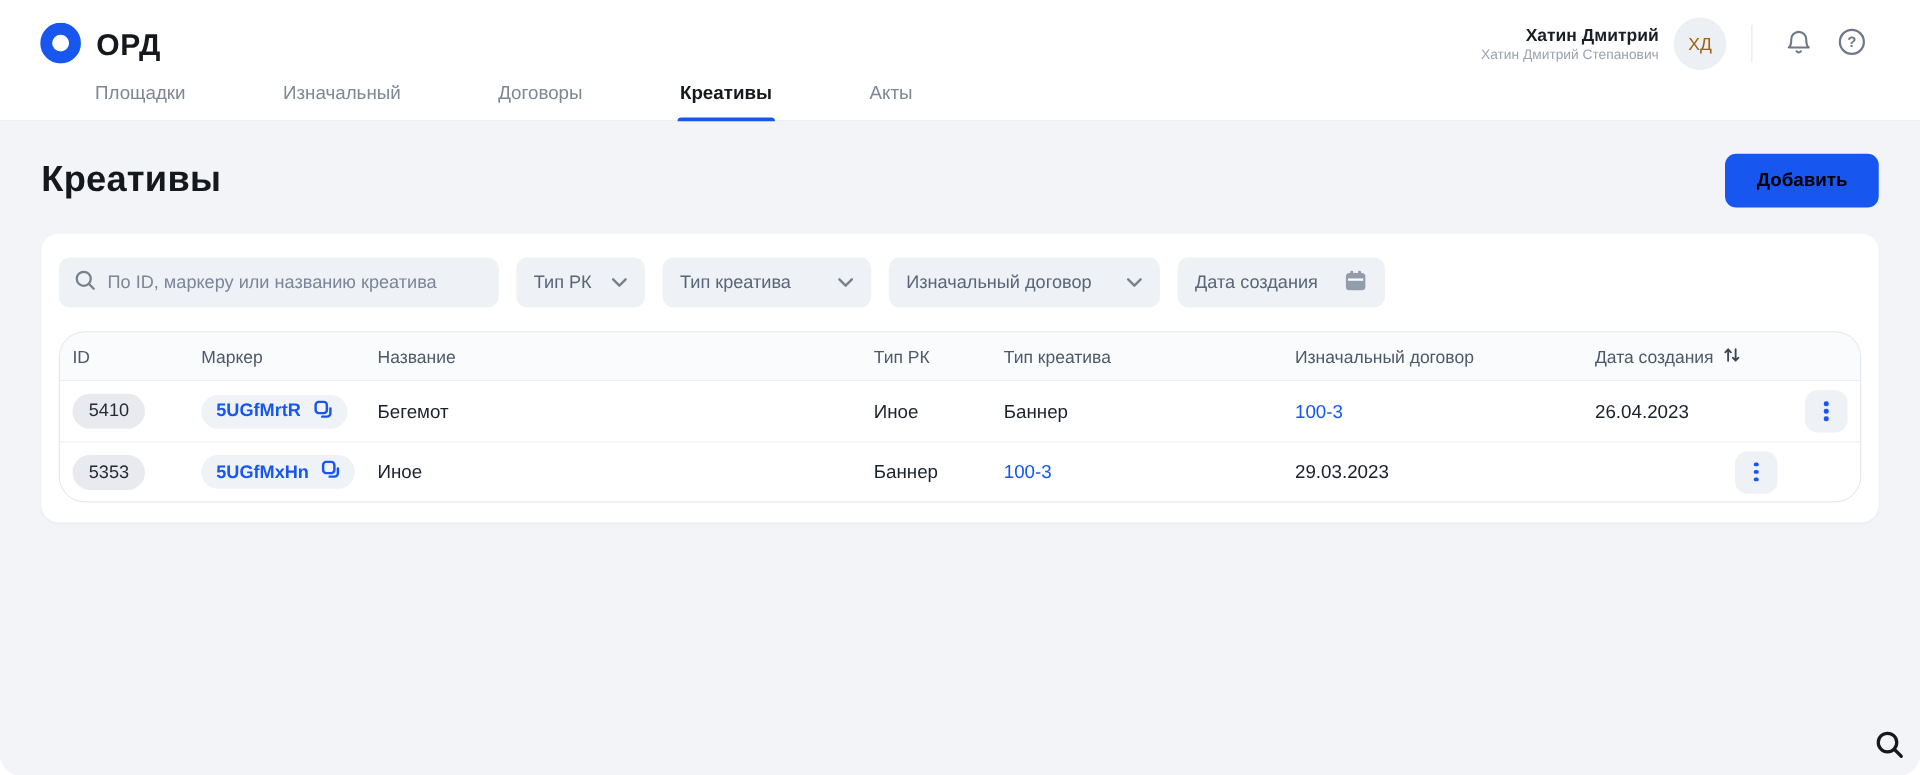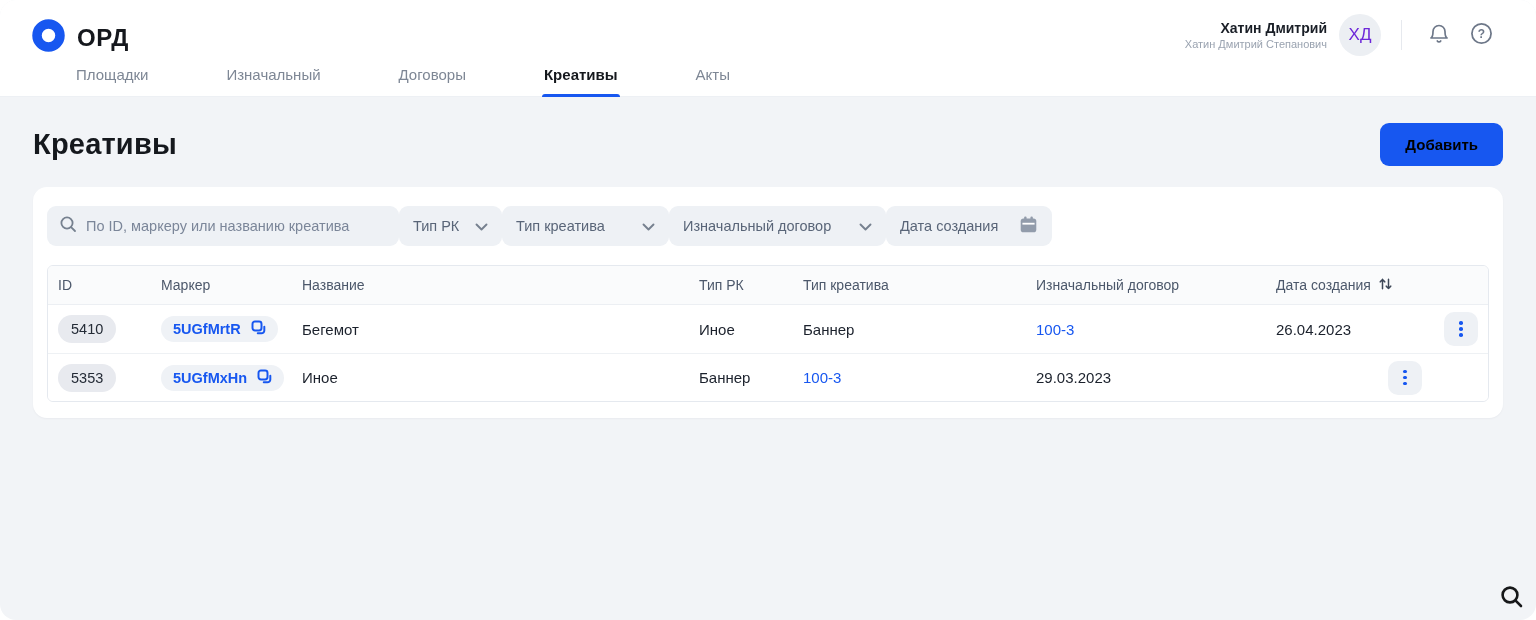--- a/index.html
+++ b/index.html
@@ -8,50 +8,50 @@
   .window { position:absolute; inset:0; background:#F2F4F7; border-radius:16px; overflow:hidden; }
 
   
   .topbar { height:56px; background:#fff; display:flex; align-items:flex-end; justify-content:space-between; padding:0 38px 0 32px; }
   .brand { display:flex; align-items:center; gap:12px; }
   .brand-name { font-size:24px; font-weight:700; color:#15181D; letter-spacing:.5px; }
   .top-right { display:flex; align-items:center; }
   .user-text { text-align:right; margin-right:12px; }
   .user-name { font-size:14px; font-weight:700; color:#1A1F27; line-height:18px; }
   .user-fullname { font-size:11px; color:#9AA3B0; line-height:14px; }
-  .avatar { width:42px; height:42px; border-radius:50%; background:#ECEFF3; color:#6d28d9; font-size:17px; font-weight:500; display:flex; align-items:center; justify-content:center; }
+  .avatar { width:42px; height:42px; border-radius:50%; background:#ECEFF3; color:#a16207; font-size:14px; font-weight:500; display:flex; align-items:center; justify-content:center; }
   .vdivider { width:1px; height:30px; background:#E6E9EE; margin:0 20px; }
   .icon-btn { width:34px; height:34px; display:flex; align-items:center; justify-content:center; background:none; border:none; cursor:pointer; }
   .icon-btn + .icon-btn { margin-left:8px; }
 
   
   .tabs { background:#fff; display:flex; gap:30px; padding:4px 30px 0 30px; border-bottom:1px solid #EDF0F4; height:41px; }
   .tab { position:relative; font-size:15px; color:#7E8795; padding:6px 2px 14px; cursor:pointer; white-space:nowrap;margin-left:44px; }
   .tab.active { color:#15181D; font-weight:600; }
   .tab.active::after { content:""; position:absolute; left:0; right:0; bottom:-1px; height:3px; border-radius:3px 3px 0 0; background:#1757F0; }
 
   
   .content { padding:0 33px; }
   .page-head { display:flex; align-items:center; justify-content:space-between; margin-top:26px; }
   .page-title { font-size:29px; font-weight:700; color:#15181D; letter-spacing:.2px; }
   .btn-primary { background:#1757F0; color:#000000; font-family:inherit; font-size:15px; font-weight:700; border:none; border-radius:9px; padding:13px 25px; cursor:pointer; }
 
   .card { background:#fff; border-radius:14px; margin-top:21px; padding:15px 14px 16px; box-shadow:0 1px 2px rgba(16,24,40,.04); }
 
   
-  .filters { display:flex; margin:4px 0 19px; }
+  .filters { display:flex; gap:14px; margin:4px 0 19px; }
   .search-box { width:352px; height:40px; background:#EEF1F5; border-radius:9px; display:flex; align-items:center; padding:0 12px; gap:9px; }
   .search-box input { flex:1; border:none; background:transparent; outline:none; font-family:inherit; font-size:14.5px; color:#2A313C; }
   .search-box input::placeholder { color:#7B8699; }
   .filter-dd { height:40px; background:#EEF1F5; border-radius:9px; border:none; display:flex; align-items:center; justify-content:space-between; padding:0 14px; font-family:inherit; font-size:14.5px; color:#596578; cursor:pointer; white-space:nowrap; gap:10px; }
   .dd-0 { width:103px; } .dd-1 { width:167px; } .dd-2 { width:217px; }
   .date-filter { width:166px; }
 
   
-  .table { border:1px solid #E5E9EF; border-radius:6px; overflow:hidden; background:#fff; }
+  .table { border:1px solid #E5E9EF; border-radius:21px; overflow:hidden; background:#fff; }
   .trow { display:grid; grid-template-columns: 103px 141px 1fr 104px 233px 240px 146px 56px; align-items:center; padding:0 10px; }
   .thead { background:#FAFBFC; height:39px; border-bottom:1px solid #ECEFF3; }
   .th { font-size:14px; font-weight:500; color:#4C586B; display:flex; align-items:center; gap:7px; }
   .tbody-row { height:48px; background:#fff; }
   .tbody-row + .tbody-row { border-top:1px solid #EEF1F4; }
   .cell { font-size:15px; color:#1B212C; }
   .badge-id { display:inline-block; background:#E8EAEF; border-radius:999px; padding:6px 13px; font-size:14.5px; color:#242B36; }
   .marker-pill { display:inline-flex; align-items:center; gap:10px; background:#EFF2F6; border-radius:999px; padding:4px 12px; cursor:pointer; }
   .marker-text { font-size:14.5px; font-weight:700; color:#1757F0; }
   .link { color:#1757F0; text-decoration:none; font-size:15px; cursor:pointer; }

